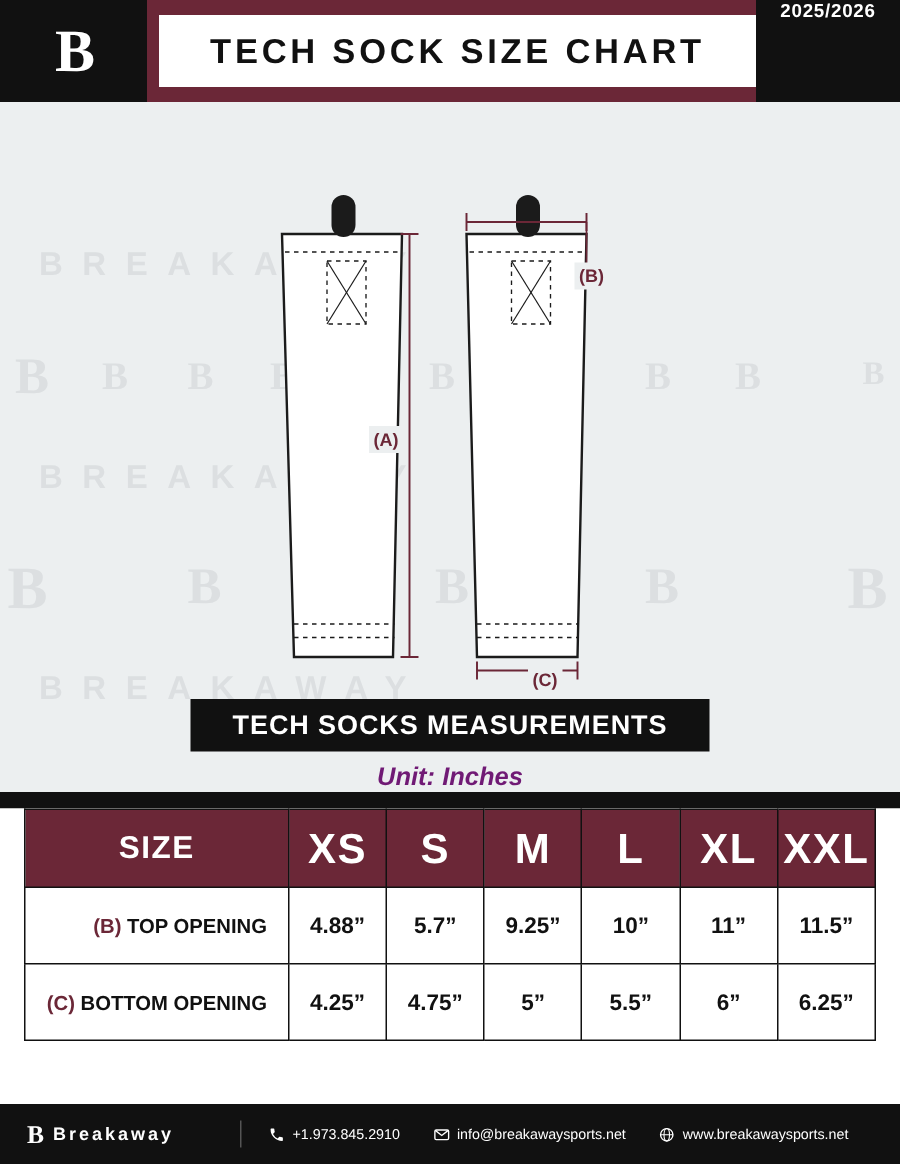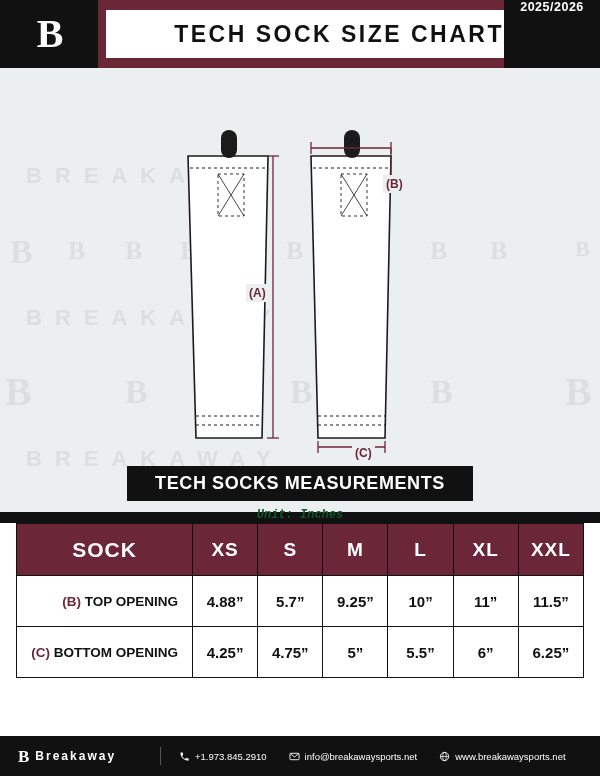--- a/index.html
+++ b/index.html
@@ -29,21 +29,21 @@
     font-family: "Liberation Serif", serif;
     color: #fff; font-size: 40px; font-weight: bold;
     line-height: 1;
     letter-spacing: -2px;
   }
   .title-plate {
     flex: 1;
     margin: 10px 0 10px 8px;
     background: #fff;
     height: 48px;
-    display: flex; align-items: center; justify-content: flex-end;
+    display: flex; align-items: center; justify-content: center;
   }
   .title-plate h1 {
     font-size: 23px;
     letter-spacing: 2.5px;
     font-weight: bold;
     color: #111;
     font-family: "Liberation Sans", sans-serif;
   }
   .season-badge {
     width: 96px; height: 68px;
@@ -76,32 +76,32 @@
   }
 
   .socks {
     position: absolute; left: 0; top: 0; width: 600px; height: 398px;
   }
 
   
   .meas-band {
     position: relative;
     background: #eceff0;
-    height: 46px;
+    height: 62px;
     display: flex; flex-direction: column; align-items: center;
     justify-content: flex-start;
   }
   .meas-plate {
     background: #111; color: #fff;
     padding: 7px 28px;
     font-size: 18px; font-weight: bold; letter-spacing: .6px;
   }
   .unit {
     margin-top: 7px;
-    font-size: 12px; font-style: italic; color: #14532d; font-weight: bold; font-family: Liberation Mono, monospace;
+    font-size: 17px; font-style: italic; color: #701a75; font-weight: bold;
   }
 
   .instructions {
     background: #fff;
     text-align: center;
     font-size: 11.5px;
     color: #111;
     padding: 10px 40px 9px 40px;
     line-height: 1.5;
   }
@@ -113,21 +113,21 @@
   table {
     width: 100%;
     border-collapse: collapse;
     table-layout: fixed;
   }
   table, th, td { border: 1px solid #111; }
   thead th {
     background: #6b2737;
     color: #fff;
     height: 52px;
-    font-size: 19px;
+    font-size: 28px;
     font-weight: bold;
     letter-spacing: 1px;
   }
   thead th.first { width: 176px; font-size: 21px; }
   tbody td { height: 51px; font-size: 14.5px; font-weight: bold; color:#111; }
   tbody td.label {
     text-align: right;
     padding-right: 14px;
     font-size: 13.5px;
   }
@@ -242,21 +242,21 @@
     <div class="meas-plate">TECH SOCKS MEASUREMENTS</div>
     <div class="unit">Unit: Inches</div>
   </div>
 
   <div class="black-rule"></div>
 
   <div class="table-wrap">
     <table>
       <thead>
         <tr>
-          <th class="first">SOCK</th>
+          <th class="first">SIZE</th>
           <th>XS</th>
           <th>S</th>
           <th>M</th>
           <th>L</th>
           <th>XL</th>
           <th>XXL</th>
         </tr>
       </thead>
       <tbody>
         <tr>

